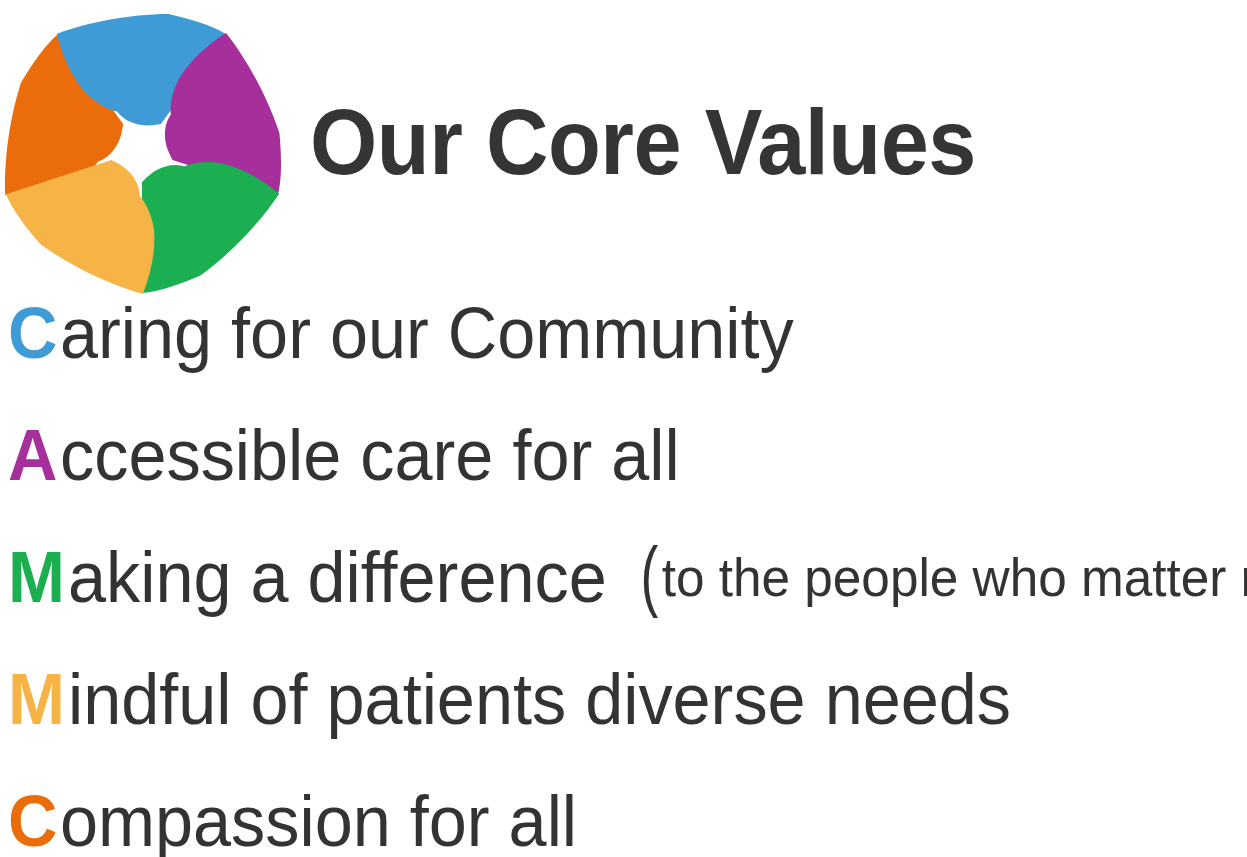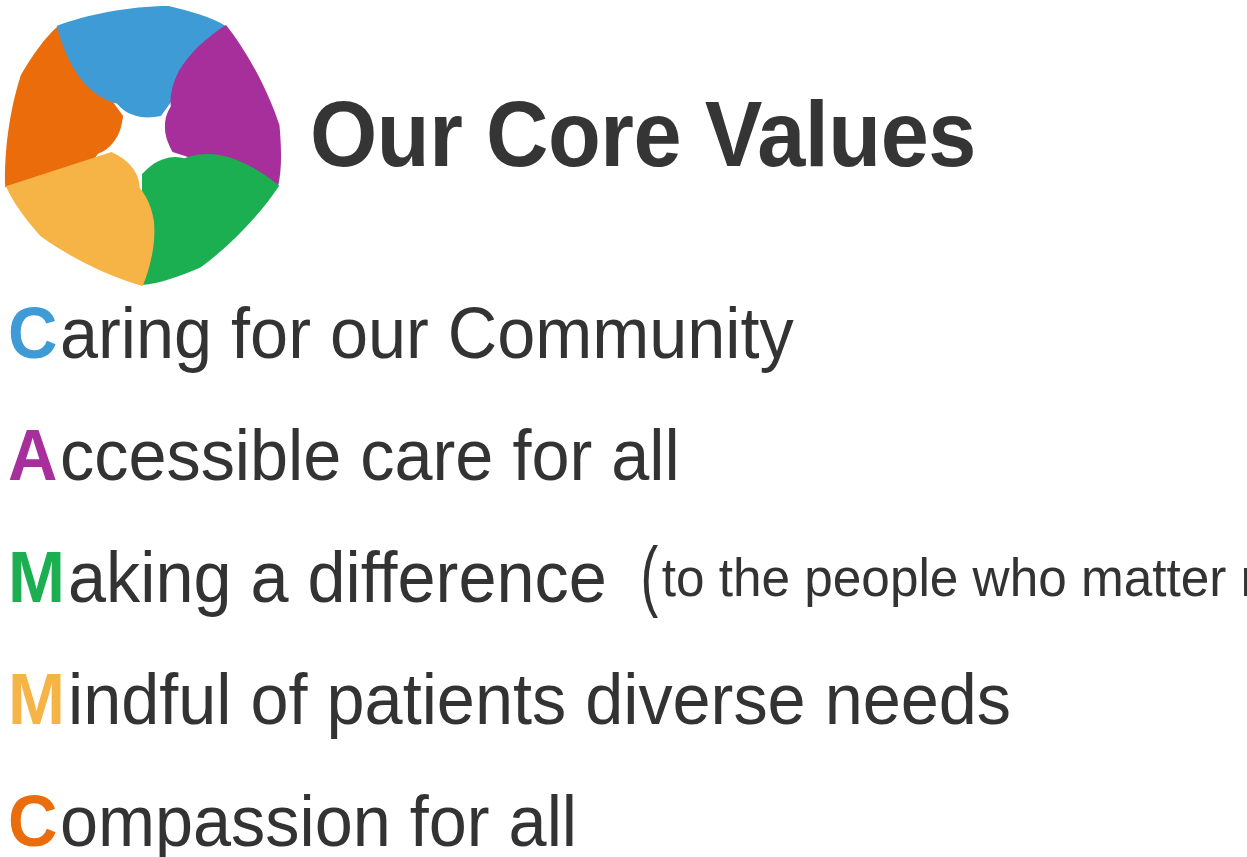--- a/index.html
+++ b/index.html
@@ -20,21 +20,21 @@
     position: relative;
     width: 1247px;
     height: 857px;
     background: #ffffff;
   }
 
   
   #header {
     position: absolute;
     left: 0;
-    top: 0;
+    top: 8px;
     width: 1158px;
     height: 290px;
   }
 
   #logo-mark {
     position: absolute;
     left: -4px;
     top: -6px;
     width: 292px;
     height: 296px;

